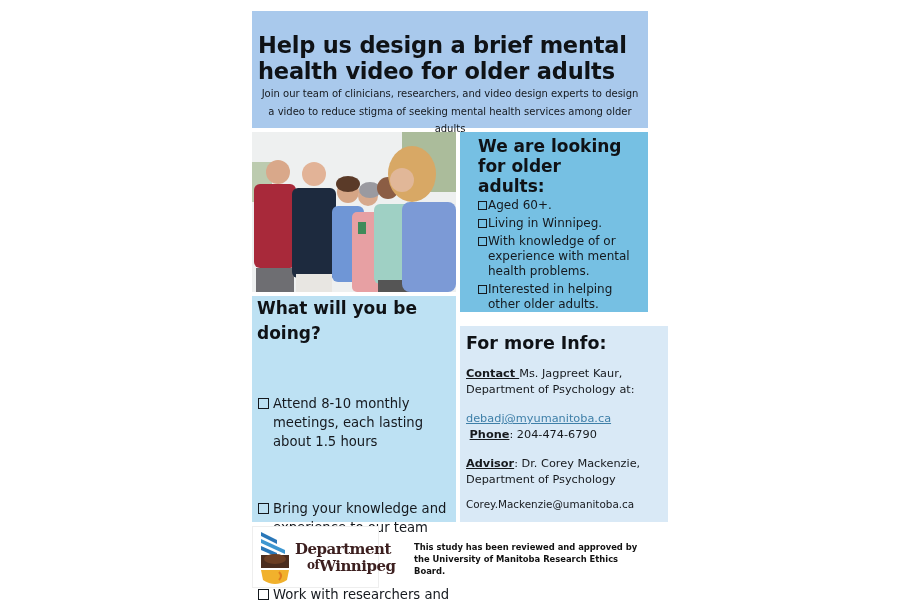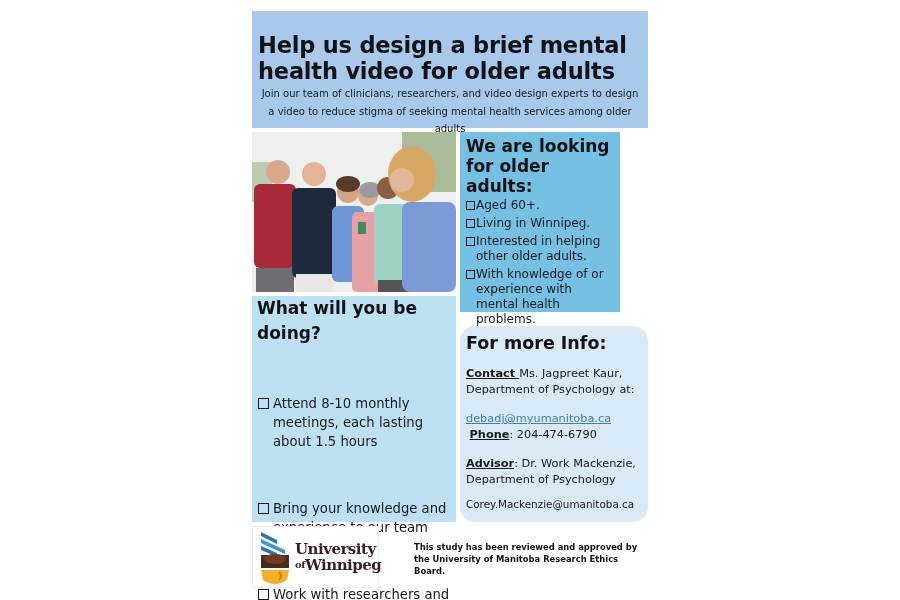--- a/index.html
+++ b/index.html
@@ -2,38 +2,38 @@
 <html><head>
 <meta charset="utf-8">
 <style>
   * { box-sizing: border-box; margin: 0; padding: 0; }
   body { width: 900px; height: 600px; background: #ffffff; position: relative; font-family: "DejaVu Sans", sans-serif; color: #111418; overflow: hidden; }
   .poster { position: absolute; left: 250px; top: 8px; width: 400px; height: 584px; background: #ffffff; }
   .header { position: absolute; left: 2px; top: 3px; width: 396px; height: 117px; background: #a9c9ec; padding: 21px 6px; }
   .title { font-weight: bold; font-size: 22.5px; line-height: 26px; letter-spacing: -0.2px; color: #0f1216; }
   .subtitle { font-size: 10px; line-height: 17.5px; color: #15191e; margin-top: 1px; text-align: center; }
   .photo { position: absolute; left: 2px; top: 124px; width: 204px; height: 160px; overflow: hidden; background: #e9ecef; }
-  .looking { position: absolute; left: 210px; top: 124px; width: 160px; height: 180px; background: #76c0e3; padding: 4px 6px; }
+  .looking { position: absolute; left: 210px; top: 124px; width: 188px; height: 180px; background: #76c0e3; padding: 4px 18px; }
   .box-h { font-weight: bold; font-size: 17px; line-height: 20px; color: #0f1216; }
   .looking ul { list-style: none; margin-top: 2px; }
   .looking li { font-size: 12px; line-height: 15px; padding-left: 10px; text-indent: -10px; margin-bottom: 3px; color: #15191e; }
   .cb { display: inline-block; width: 9px; height: 9px; border: 1.6px solid #15191e; margin-right: 1px; text-indent: 0; vertical-align: -1px; }
   .doing { position: absolute; left: 2px; top: 288px; width: 204px; height: 226px; background: #bde1f3; padding: 0 5px; }
   .doing .box-h { font-size: 17px; line-height: 25px; }
   .doing ul { list-style: none; margin-top: 0; }
   .doing li { font-size: 13.2px; line-height: 19px; padding-left: 16px; position: relative; color: #15191e; margin-top: 48px; }
   .doing li .cb { position: absolute; left: 1px; top: 4px; width: 11px; height: 11px; }
-  .info { position: absolute; left: 210px; top: 318px; width: 188px; height: 196px; background: #d9e9f6; padding: 6px 6px; font-size: 11.3px; line-height: 15.5px; color: #16191d; border-radius: 15px; }
+  .info { position: absolute; left: 210px; top: 318px; width: 208px; height: 196px; background: #d9e9f6; padding: 6px 6px; font-size: 11.3px; line-height: 15.5px; color: #16191d; }
   .info .box-h { font-size: 17.5px; line-height: 22px; margin-bottom: 12px; }
   .u { font-weight: bold; text-decoration: underline; }
   .link { color: #3e7fa8; text-decoration: underline; }
   .gap { height: 14px; }
   .footer-logo { position: absolute; left: 2px; top: 518px; width: 127px; height: 62px; background: #fff; border: 1px solid #eeeeee; }
   .logo-text { position: absolute; left: 42px; top: 14px; font-family: "DejaVu Serif", serif; font-weight: bold; color: #3c1f1f; font-size: 15px; line-height: 16px; letter-spacing: -0.5px; }
-  .logo-text .of { font-size: 10px; vertical-align: 2px; }
+  .logo-text .of { font-size: 12px; vertical-align: 2px; margin-left: 12px; }
   .ethics { position: absolute; left: 164px; top: 533px; font-weight: bold; font-size: 8.4px; line-height: 12px; color: #111; }
 </style>
 </head>
 <body>
 
 <div class="poster">
 
   <div class="header">
     <div class="title">
       <div>Help us design a brief mental</div>
@@ -73,59 +73,59 @@
       <circle cx="150" cy="48" r="12" fill="#e1b798"></circle>
       <rect x="150" y="70" width="54" height="90" rx="8" fill="#7c9ad6"></rect>
     </svg>
   </div>
 
   <div class="looking">
     <div class="box-h">We are looking for older adults:</div>
     <ul>
       <li><span class="cb"></span><span>Aged 60+.</span></li>
       <li><span class="cb"></span><span>Living in Winnipeg.</span></li>
+      <li><span class="cb"></span><span>With knowledge of or experience with mental health problems.</span></li>
       <li><span class="cb"></span><span>Interested in helping other older adults.</span></li>
-      <li><span class="cb"></span><span>With knowledge of or experience with mental health problems.</span></li>
     </ul>
   </div>
 
   <div class="doing">
     <div class="box-h">What will you be doing?</div>
     <ul>
       <li><span class="cb"></span><span>Attend 8-10 monthly meetings, each lasting about 1.5 hours</span></li>
       <li><span class="cb"></span><span>Bring your knowledge and experience to our team</span></li>
       <li><span class="cb"></span><span>Work with researchers and clinicians to co-develop the video</span></li>
       <li><span class="cb"></span><span>Honorarium $200</span></li>
     </ul>
   </div>
 
   <div class="info">
     <div class="box-h">For more Info:</div>
     <div><span class="u">Contact </span><span>Ms. Jagpreet Kaur, Department of Psychology at:</span></div>
     <div class="gap"></div>
     <div><a class="link">debadj@myumanitoba.ca</a></div>
     <div>&nbsp;<span class="u">Phone</span><span>: 204-474-6790</span></div>
     <div class="gap"></div>
-    <div><span class="u">Advisor</span><span>: Dr. Work Mackenzie, Department of Psychology</span></div>
+    <div><span class="u">Advisor</span><span>: Dr. Corey Mackenzie, Department of Psychology</span></div>
     <div class="gap" style="height:10px"></div>
     <div style="font-size:10.4px">Corey.Mackenzie@umanitoba.ca</div>
   </div>
 
   <div class="footer-logo">
     <svg width="40" height="60" viewBox="0 0 40 60" style="position:absolute;left:2px;top:1px">
       <path d="M6 4 L22 12 L22 16 L6 8 Z" fill="#2a77b8"></path>
       <path d="M6 11 L30 22 L30 26 L6 15 Z" fill="#3d96d0"></path>
       <path d="M6 18 L22 25 L22 29 L6 22 Z" fill="#2a77b8"></path>
       <path d="M6 27 L34 27 L34 40 L6 40 Z" fill="#4a2c1e"></path>
       <ellipse cx="20" cy="31" rx="11" ry="5" fill="#6b3e24"></ellipse>
       <path d="M6 42 L34 42 L32 52 Q20 60 8 52 Z" fill="#f1b12c"></path>
       <path d="M24 44 Q28 48 24 52" stroke="#e07b1e" stroke-width="2" fill="none"></path>
     </svg>
     <div class="logo-text">
-      <div>University</div>
+      <div>Department</div>
       <div><span class="of">of</span><span>Winnipeg</span></div>
     </div>
   </div>
 
   <div class="ethics">
     <div>This study has been reviewed and approved by</div>
     <div>the University of Manitoba Research Ethics Board.</div>
   </div>
 
 </div>

